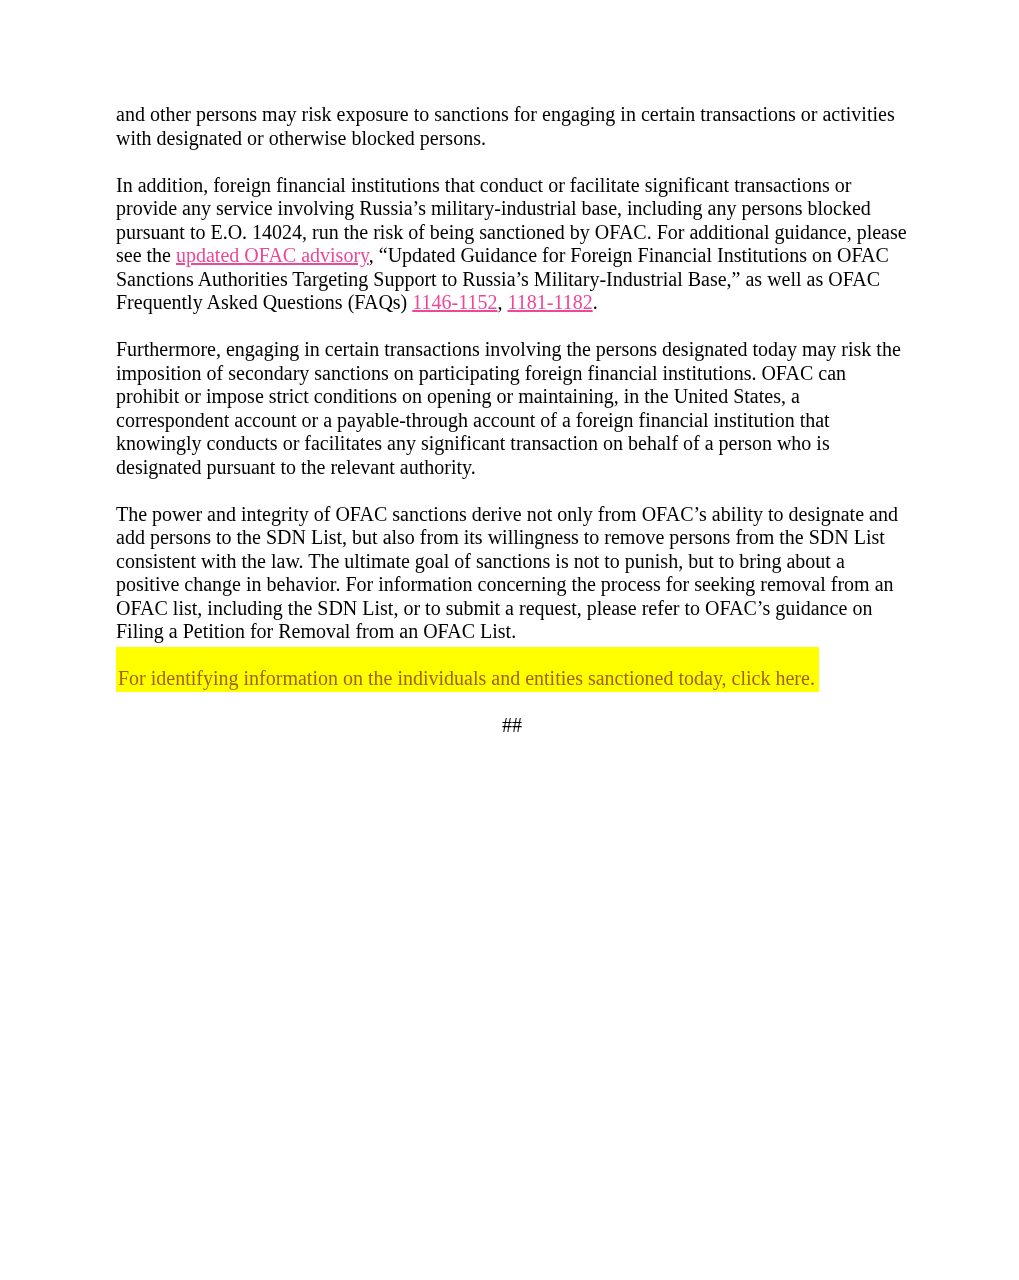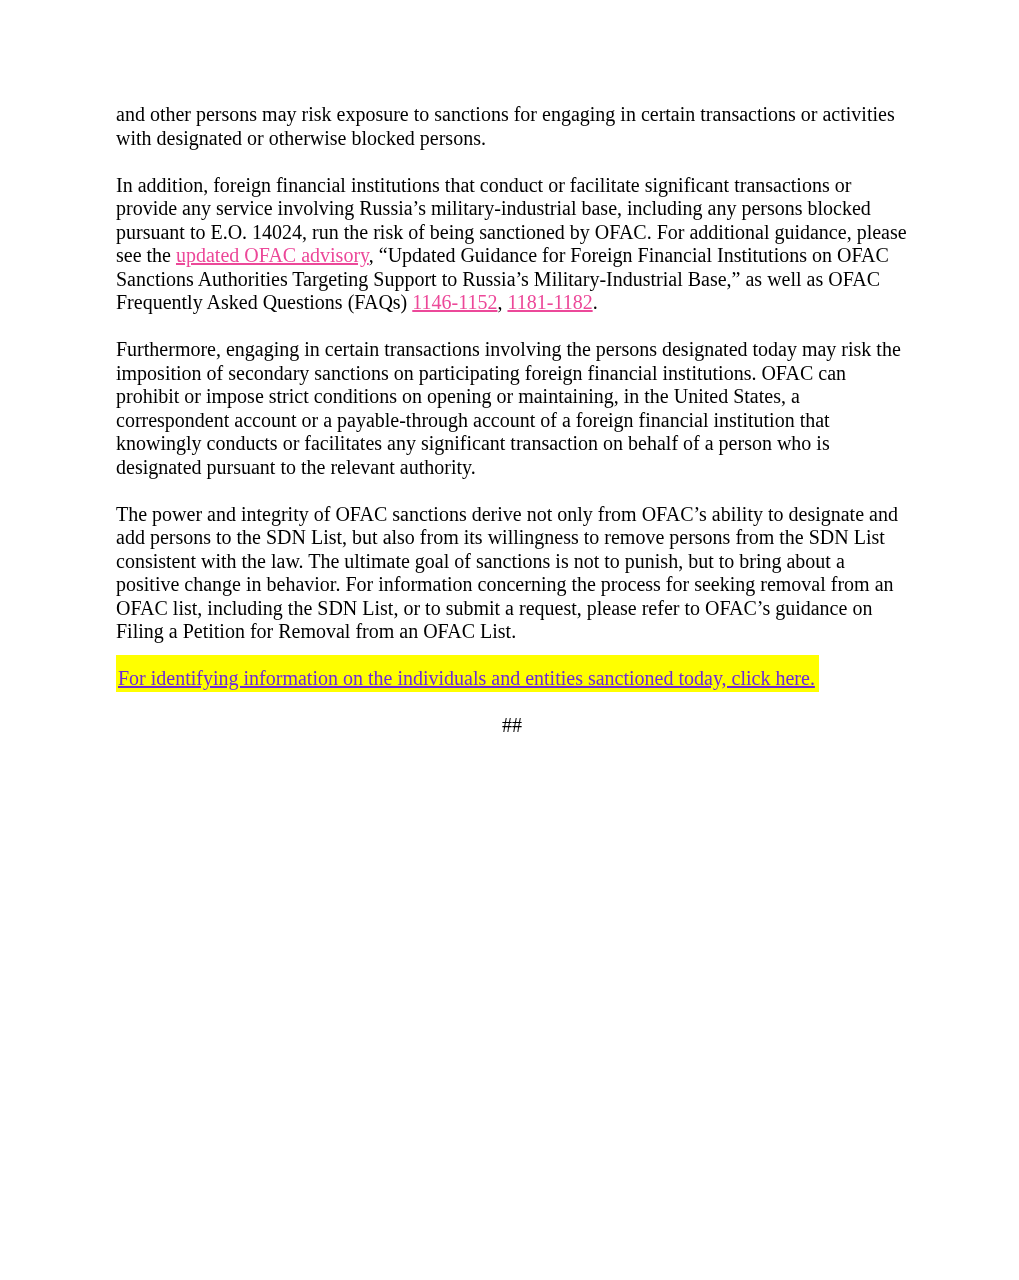--- a/index.html
+++ b/index.html
@@ -31,23 +31,22 @@
   a.doc-link {
     color: #ec4899;
     text-decoration: underline;
     cursor: pointer;
   }
   .highlight-line {
     margin-top: 6px;
   }
   .highlight-line mark {
     background: #FFFF00;
-    color: #6d28d9;
-    padding: 12px 4px 3px 2px;
-    text-decoration: underline;
+    color: #a16207;
+    padding: 20px 4px 3px 2px;
   }
   .end-marks {
     text-align: center;
     margin-top: 9px;
   }
   .page-number {
     position: absolute;
     top: 1221px;
     left: 0;
     width: 100%;

